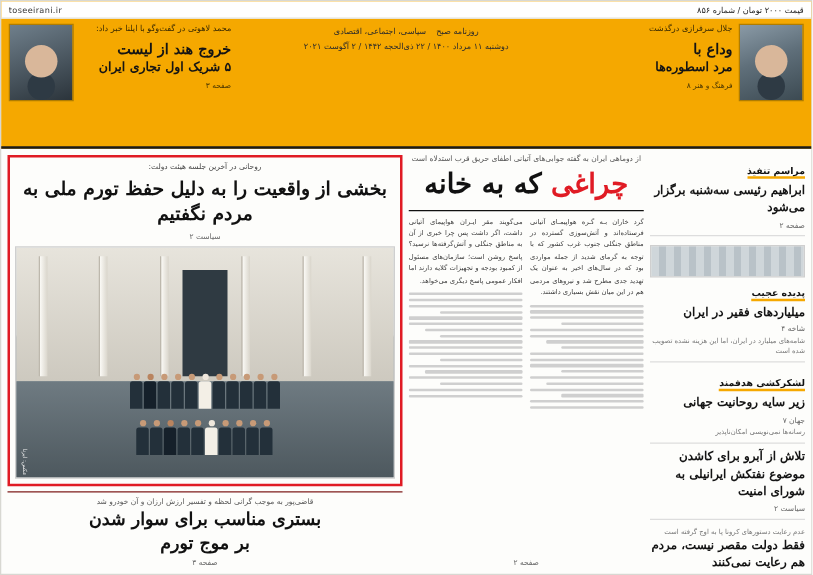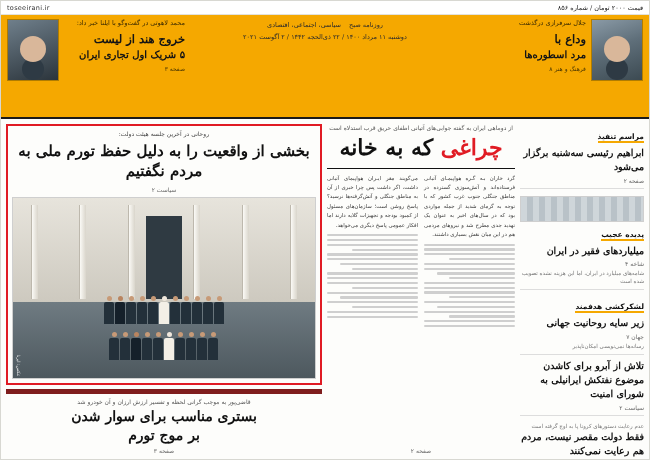--- a/index.html
+++ b/index.html
@@ -266,21 +266,21 @@
   .person.w .head { background: #b9845f; }
   .person.w .body { background: #15202a; }
   .photo-credit {
     position: absolute; bottom: 2px; left: 3px;
     font-size: 4.5px; color: #eee;
     writing-mode: vertical-rl;
     text-orientation: mixed;
   }
 
   .bottom-strip {
-    border-top: 5px solid #7f1d1d;
+    border-top: 1px solid #7f1d1d;
     padding-top: 4px;
     text-align: center;
   }
   .bottom-kicker { font-size: 6px; color: #555; margin-bottom: 2px; }
   .bottom-headline {
     font-family: "DejaVu Serif", serif;
     font-weight: bold;
     font-size: 14px;
     line-height: 1.35;
     color: #111;

